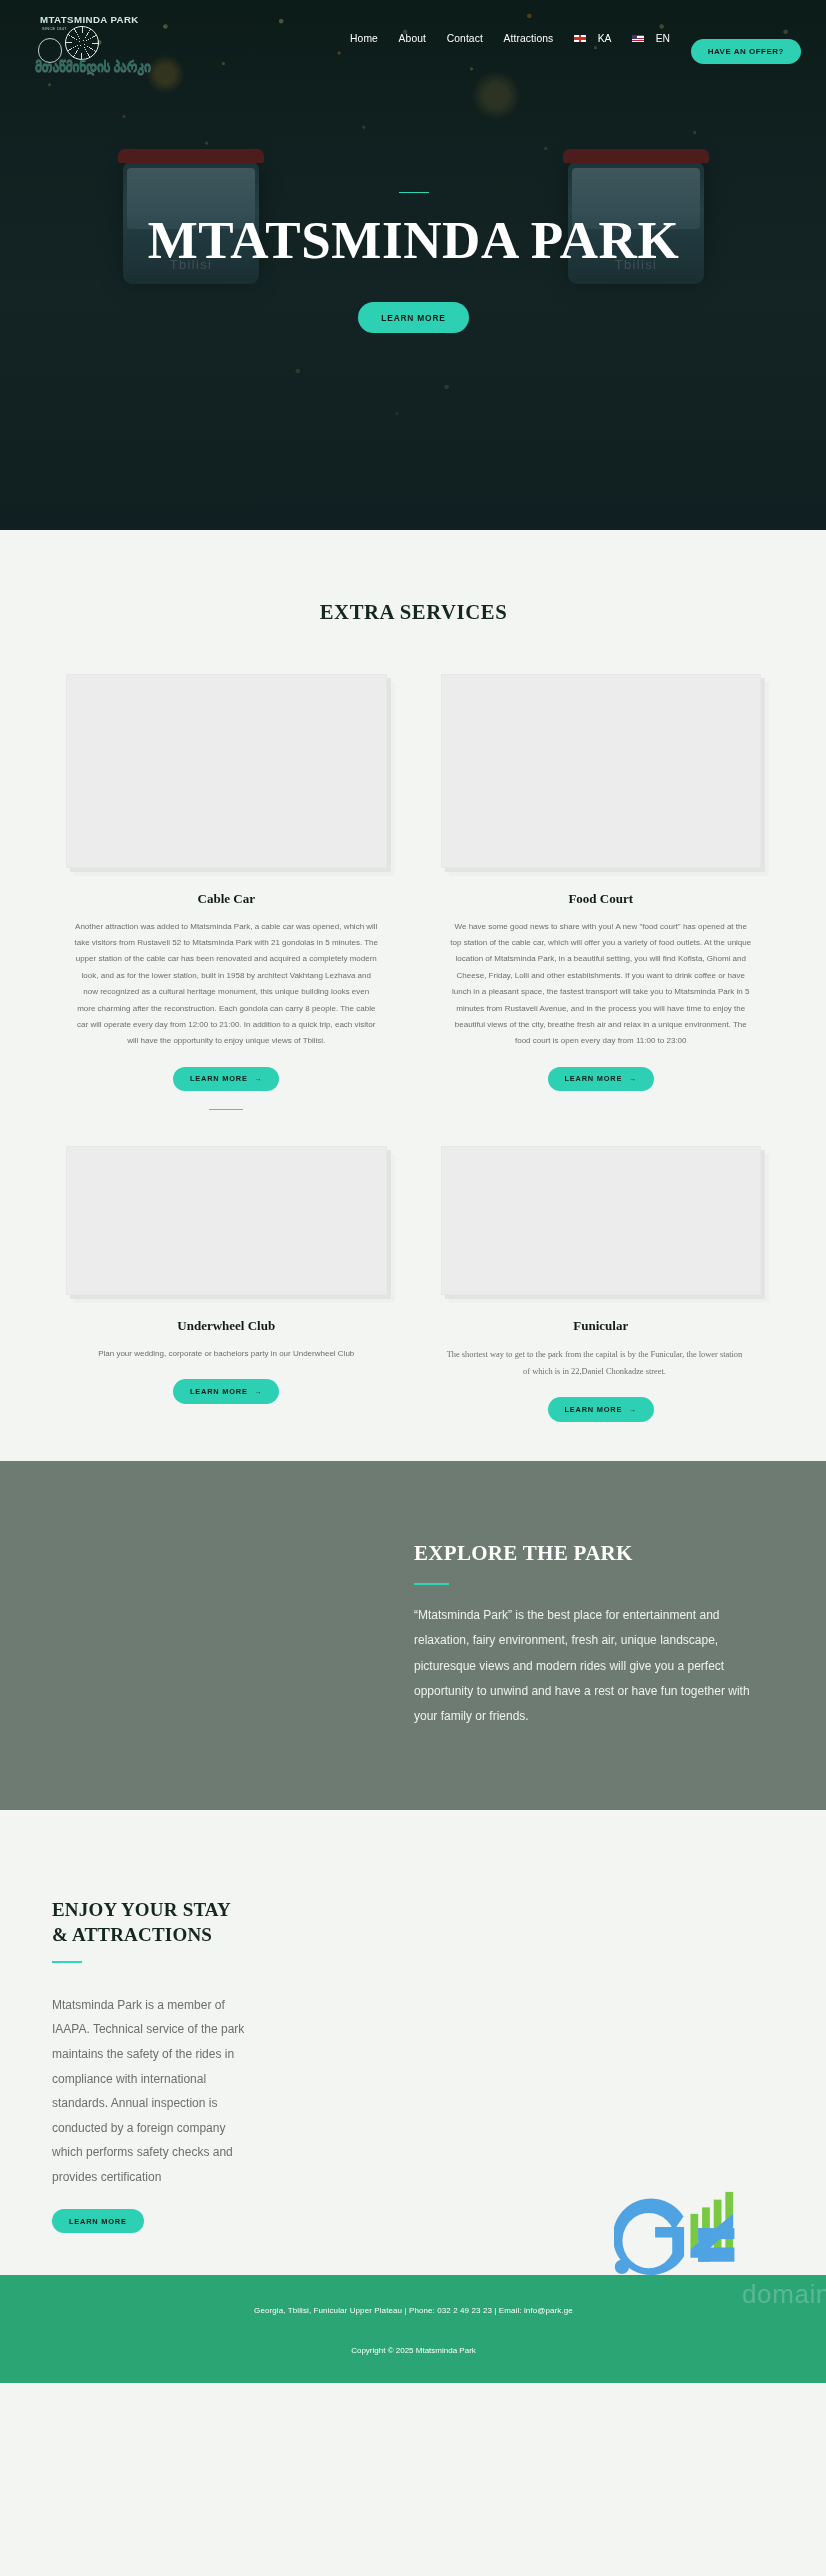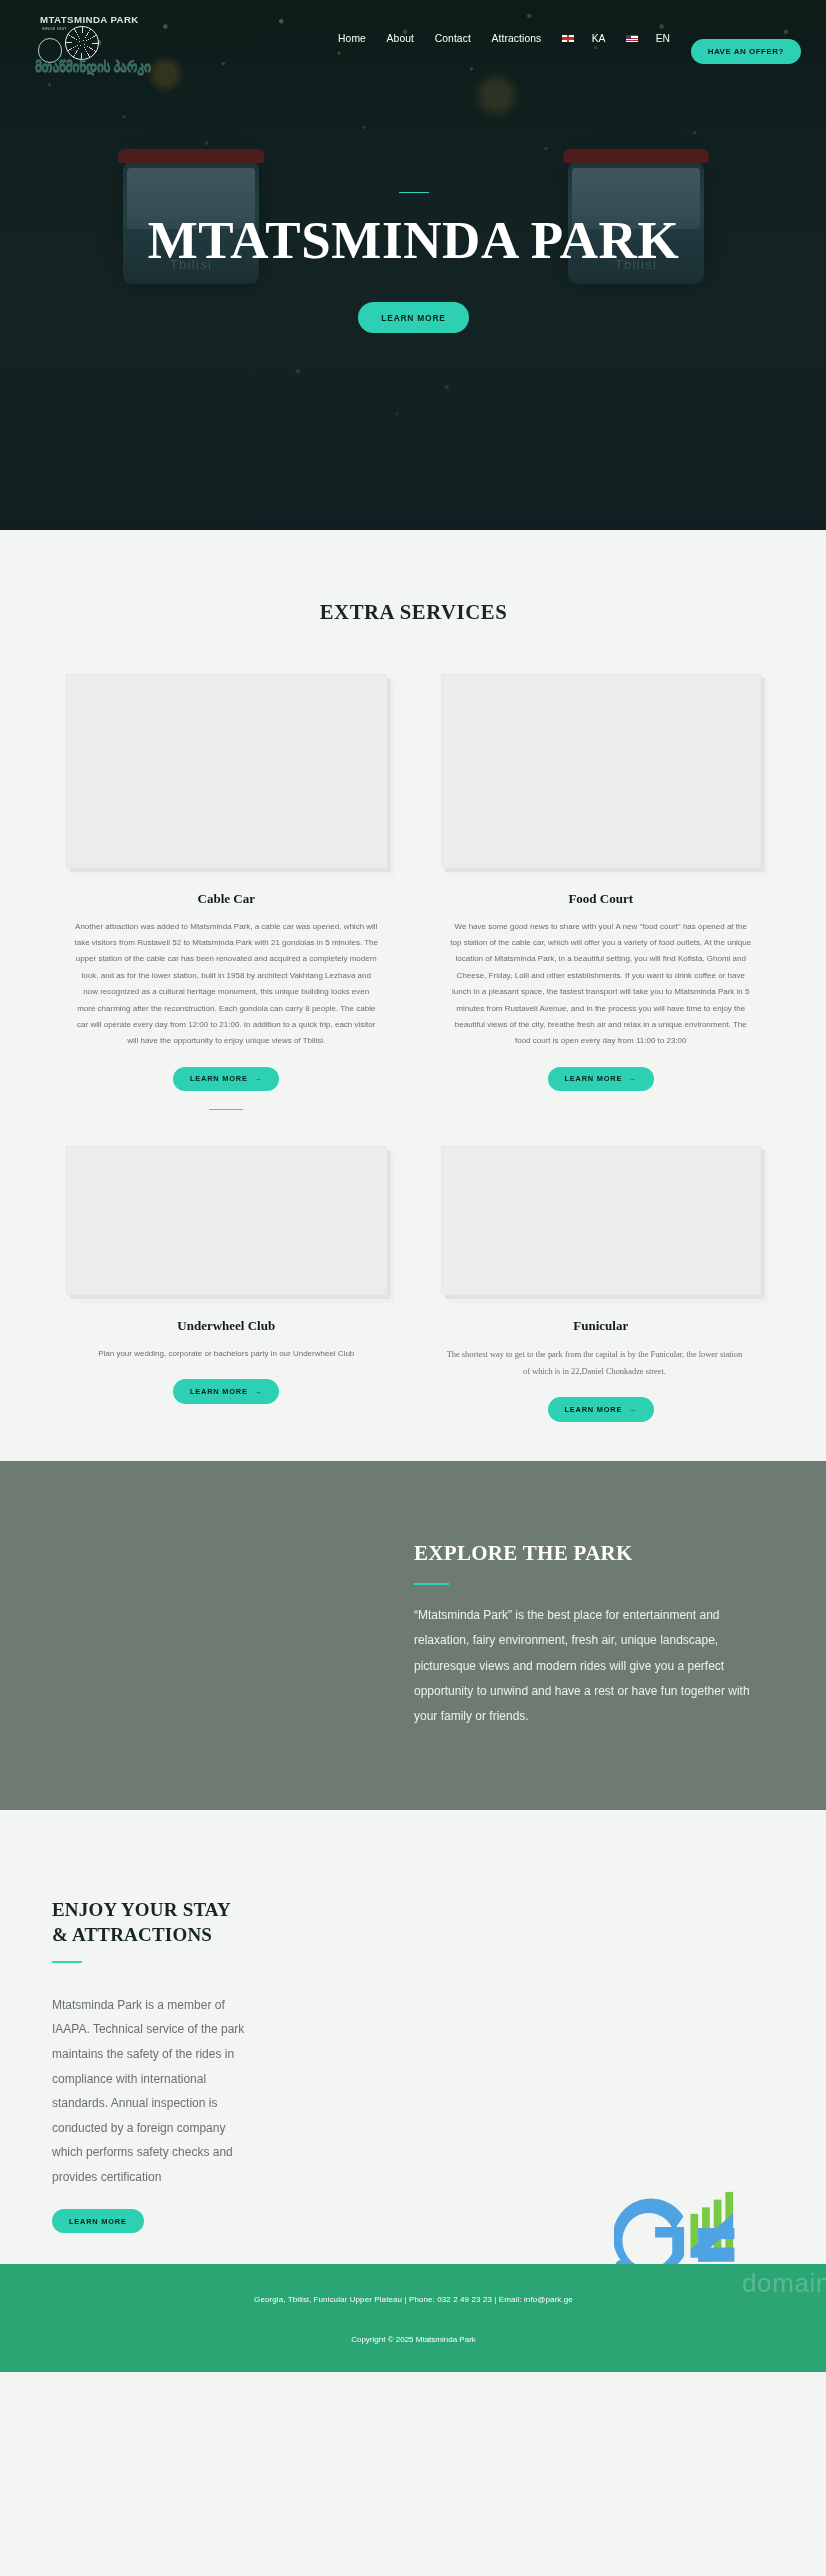--- a/index.html
+++ b/index.html
@@ -213,21 +213,21 @@
   .nav-link {
     color: #ffffff;
     font-size: 10.3px;
     text-decoration: none;
     letter-spacing: 0.1px;
     cursor: pointer;
   }
   .lang {
     display: flex;
     align-items: center;
-    gap: 18px;
+    gap: 12px;
     color: #ffffff;
     font-size: 10.3px;
     cursor: pointer;
   }
   .flag { width: 11.6px; height: 7.7px; display: inline-block; border-radius: 0.6px; position: relative; overflow: hidden; }
   .flag-ge { background: #fff; }
   .flag-ge:before {
     content: ""; position: absolute; left: 4.5px; top: 0; width: 2.6px; height: 100%; background: #d42b1f;
   }
   .flag-ge:after {
@@ -336,21 +336,21 @@
     margin-top: 18px;
     width: 345px;
     font-size: 12px;
     line-height: 2.1;
     color: #eef2ef;
   }
 
   
   .enjoy {
     background: #f2f5f2;
-    padding: 87px 0 31px;
+    padding: 87px 0 42px;
     position: relative;
     min-height: 304px;
   }
   .enjoy-inner { width: 723px; margin: 0 auto; position: relative; }
   .enjoy-title {
     font-family: "Liberation Serif", serif;
     font-weight: bold;
     font-size: 19px;
     line-height: 1.32;
     letter-spacing: 0.2px;

